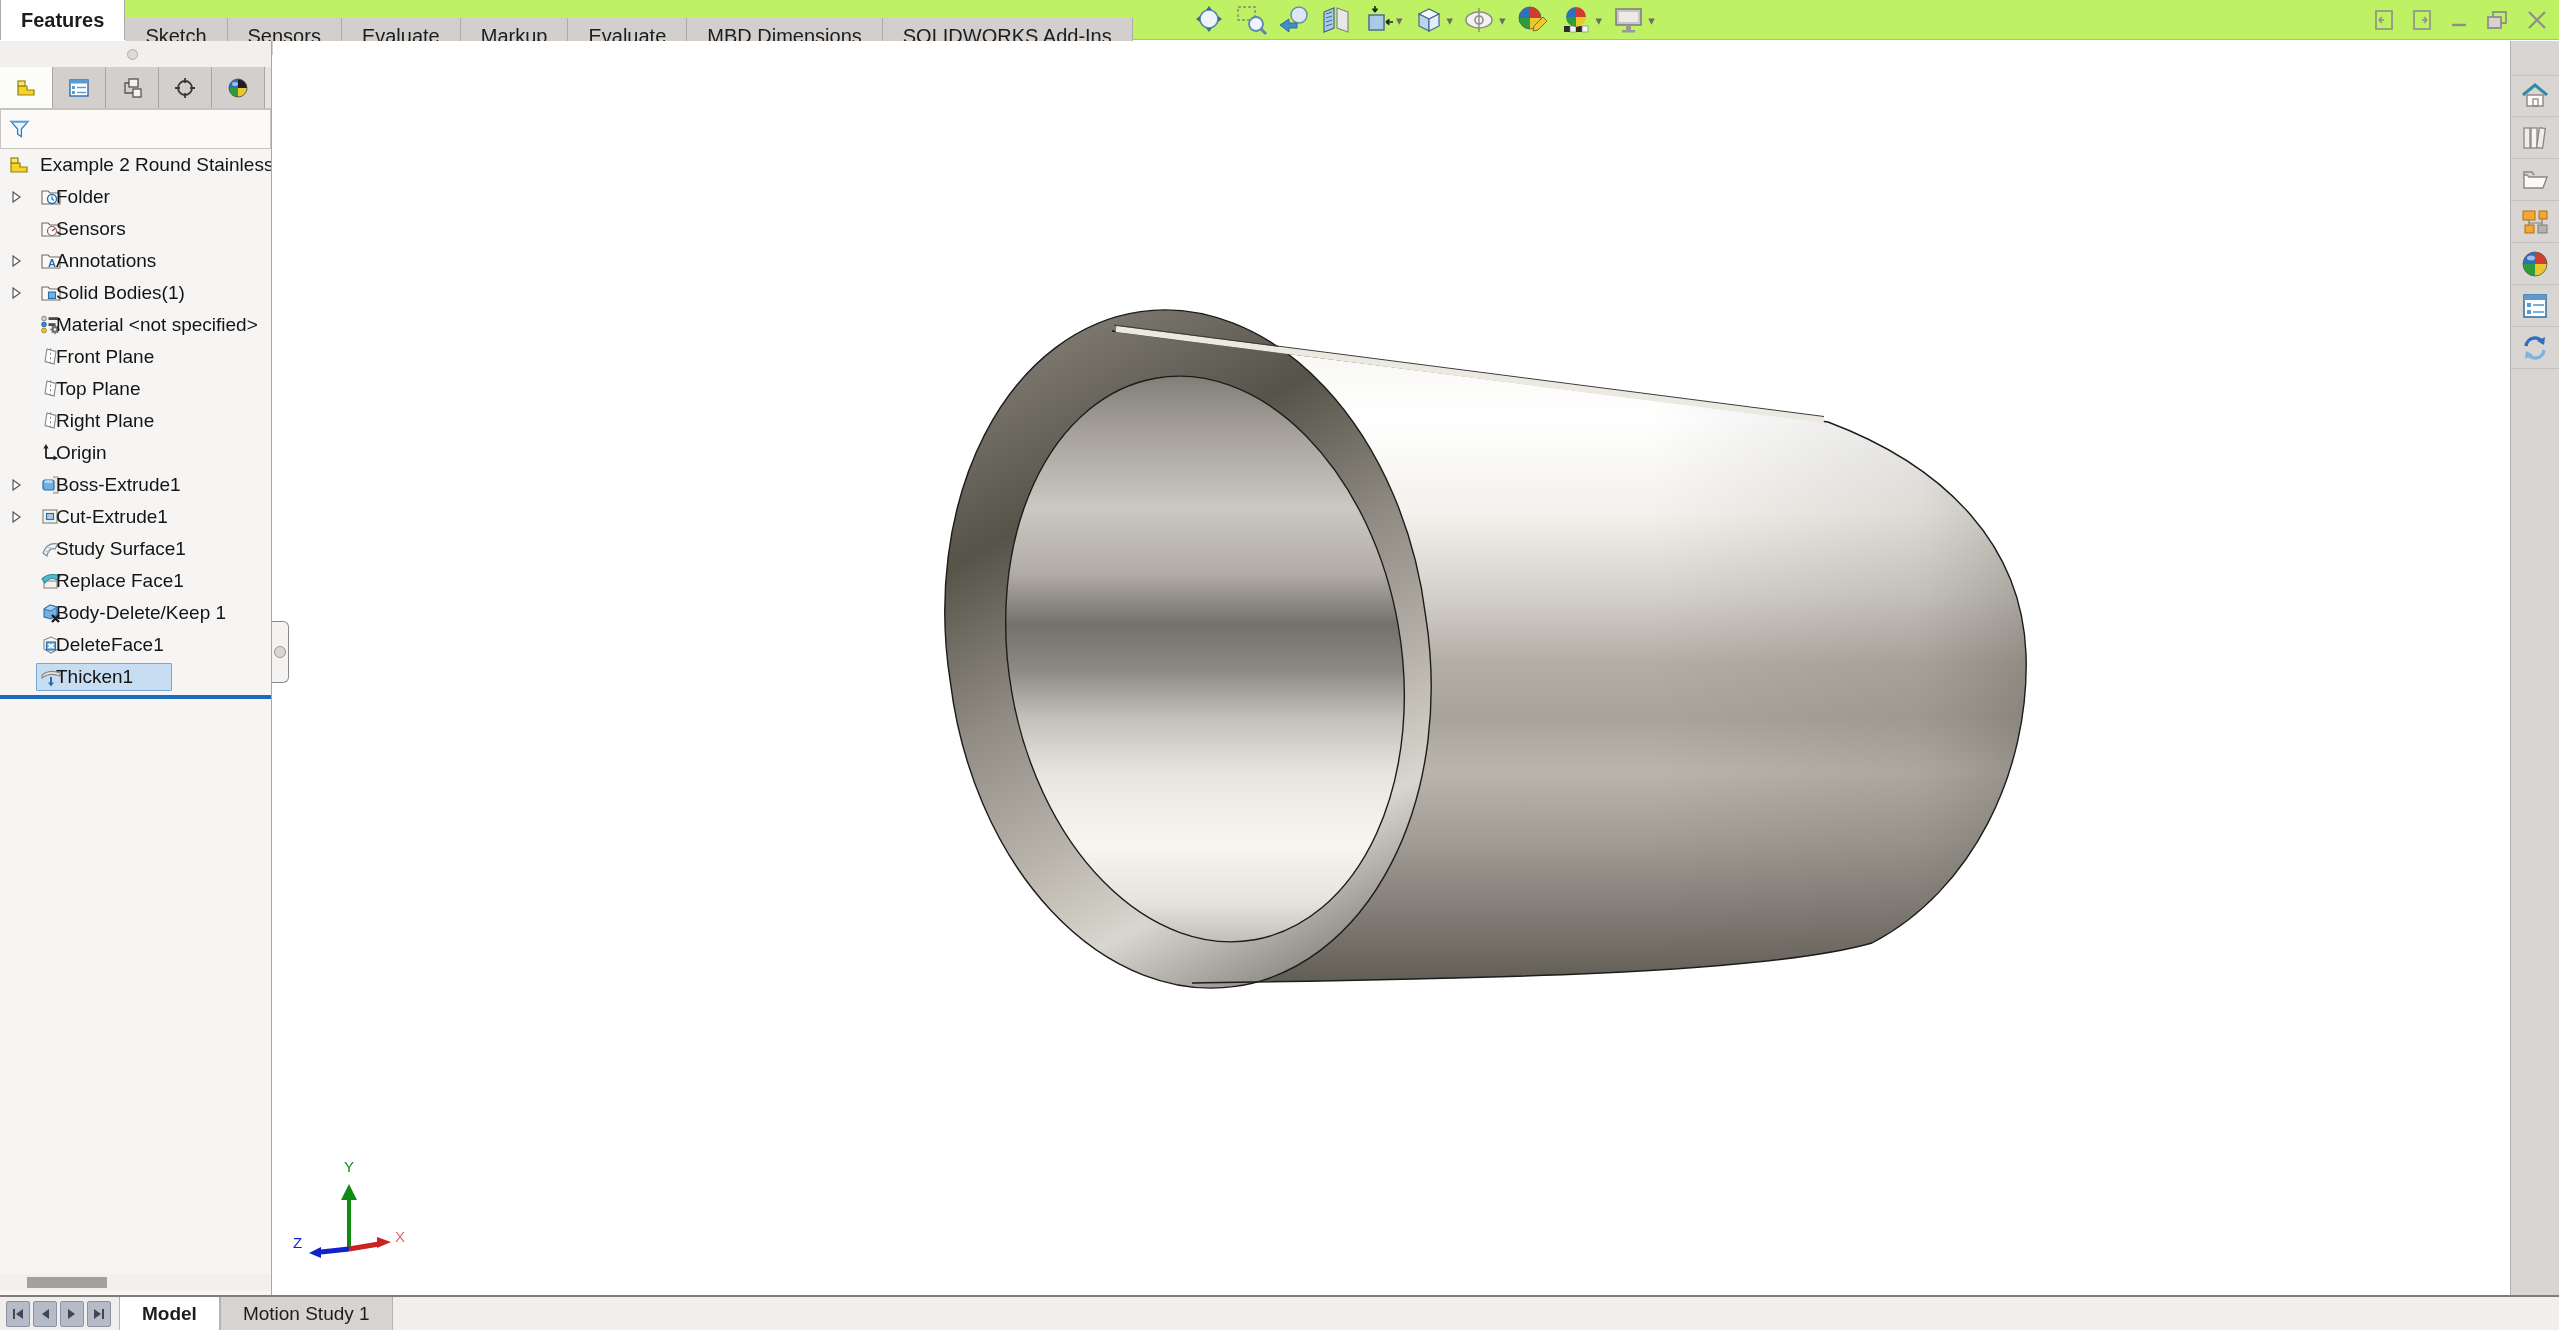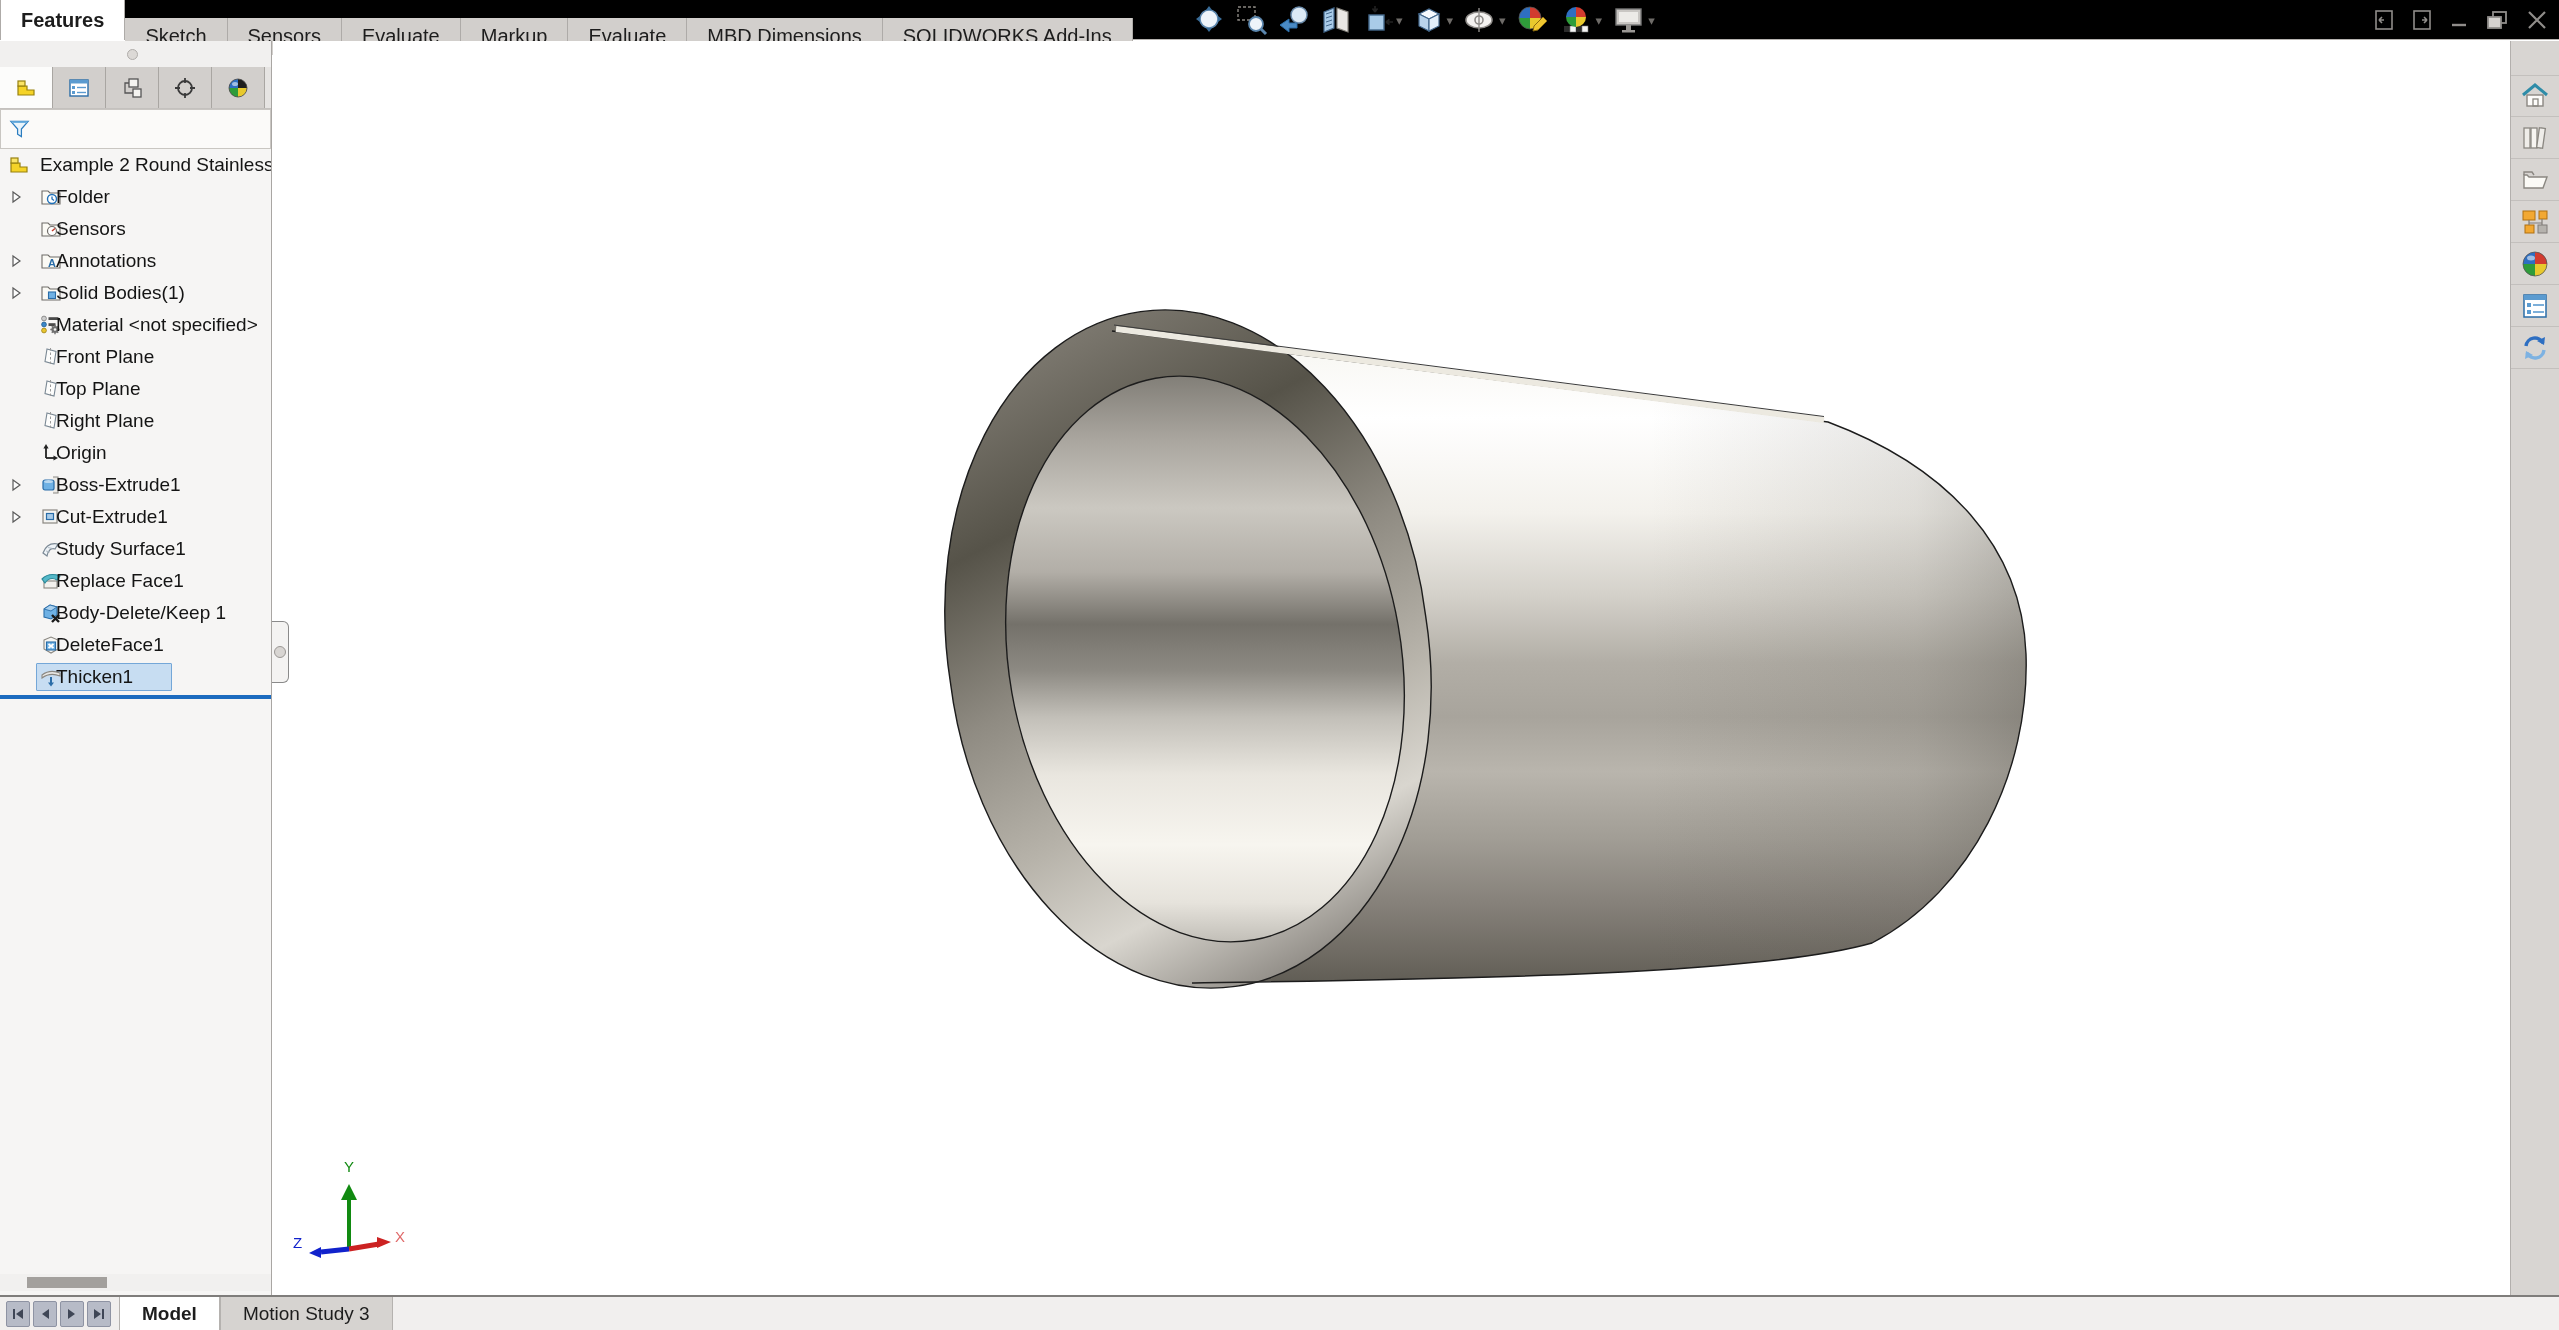--- a/index.html
+++ b/index.html
@@ -2,21 +2,21 @@
 <html><head>
 <meta charset="utf-8">
 <style>
   * { margin:0; padding:0; box-sizing:border-box; }
   html,body { width:2559px; height:1330px; overflow:hidden;
     font-family:"Liberation Sans", sans-serif; background:#ffffff; }
   .app { position:absolute; inset:0; }
 
   
   .topbar { position:absolute; left:0; top:0; width:2559px; height:40px;
-    background:#000000; border-bottom:1px solid #b5b2af; }
+    background:#bef264; border-bottom:1px solid #b5b2af; }
   .cmdtabs { position:absolute; left:0; top:0; height:40px; display:flex; }
   .cmdtab { height:37px; margin-top:18px; padding:0 20px; display:flex; align-items:center;
     font-size:20px; color:#1d1d1d; background:#d2cfcc; border-right:1px solid #aeaba8;
     white-space:nowrap; cursor:default; }
   .cmdtab.active { background:#ffffff; font-weight:bold; height:40px; margin-top:0; border-left:1px solid #aeaba8; }
   .hud { position:absolute; left:1192px; top:0; height:40px; display:flex; align-items:center; gap:6px; }
   .hudbtn { display:flex; align-items:center; gap:2px; padding:2px; border-radius:3px; }
   .hudbtn svg { display:block; }
   .caret { font-size:13px; color:#6e6b68; line-height:1; }
   .winctrls { position:absolute; right:10px; top:0; height:40px; display:flex; align-items:center; gap:16px; }
@@ -627,17 +627,17 @@
           <svg width="12" height="12" viewBox="0 0 12 12">
             <path d="M1 1 L8 6 L1 11 Z" fill="#3f4656"></path>
             <rect x="9" y="1" width="2" height="10" fill="#3f4656"></rect>
           </svg>
         </div>
     </div>
     <div class="btab active">
         <span>Model</span>
       </div>
     <div class="btab">
-        <span>Motion Study 3</span>
+        <span>Motion Study 1</span>
       </div>
   </div>
 
 </div>
 
 </body></html>

